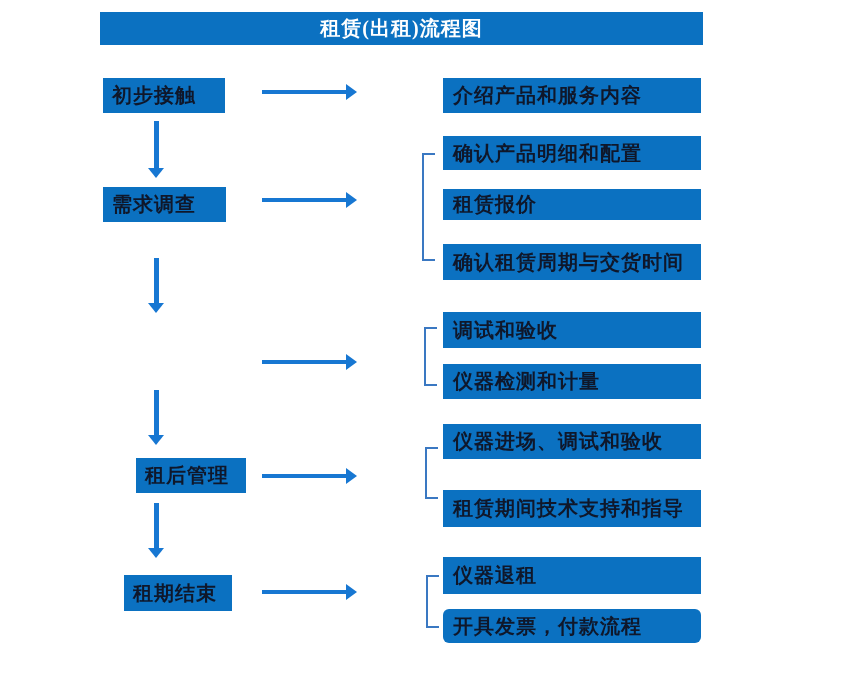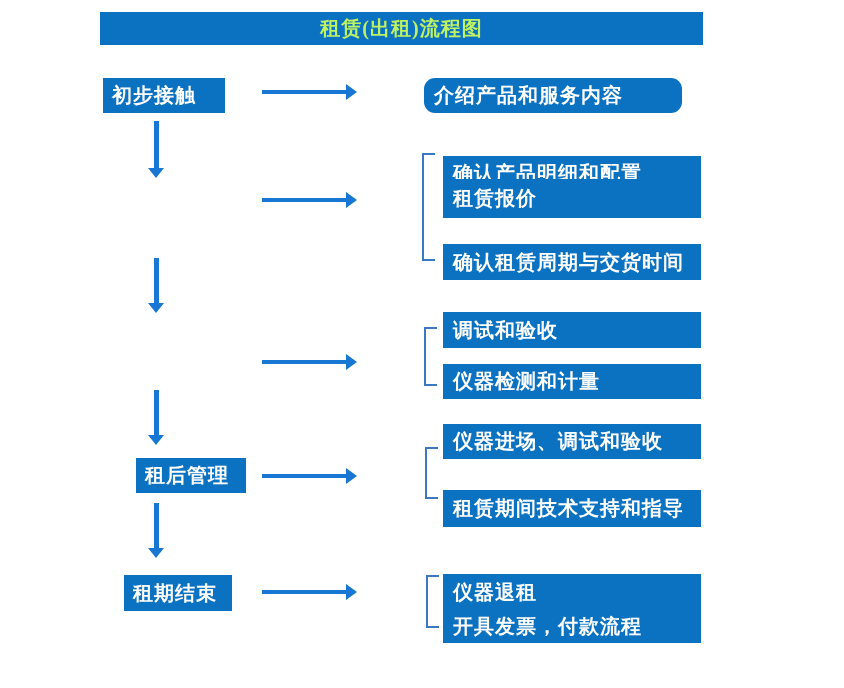--- a/index.html
+++ b/index.html
@@ -13,32 +13,32 @@
     width: 844px;
     height: 688px;
     background: #ffffff;
     overflow: hidden;
   }
   .title-bar {
     position: absolute;
     left: 100px; top: 12px;
     width: 603px; height: 33px;
     background: var(--box-blue, #0B71C1);
-    color: #bef264;
+    color: #ffffff;
     font-weight: bold;
     font-size: 20px;
     display: flex;
     align-items: center;
     justify-content: center;
     letter-spacing: 1px;
   }
   .lbox, .rbox {
     position: absolute;
     background: var(--box-blue, #0B71C1);
-    color: #ffffff;
+    color: #0f172a;
     font-weight: bold;
     font-size: 20px;
     display: flex;
     align-items: center;
     letter-spacing: 1px;
     white-space: nowrap;
   }
   .lbox { padding-left: 9px; }
   .rbox { padding-left: 10px; }
   .harrow {
@@ -76,20 +76,21 @@
   }
 </style>
 </head>
 <body>
 
 <div class="canvas">
 
   <div class="title-bar">租赁(出租)流程图</div>
 
   <div class="lbox" style="left:103px; top:78px;  width:113px; height:35px;">初步接触</div>
+  <div class="lbox" style="left:103px; top:187px; width:114px; height:35px;">需求调查</div>
   <div class="lbox" style="left:100px; top:458px; width:101px; height:35px;margin-left:36px;">租后管理</div>
   <div class="lbox" style="left:100px; top:575px; width:99px;  height:36px;margin-left:24px;">租期结束</div>
 
   <div class="varrow" style="left:148px; top:121px; height:57px;">
     <div class="shaft"></div>
     <div class="head"></div>
   </div>
   <div class="varrow" style="left:148px; top:258px; height:55px;">
     <div class="shaft"></div>
     <div class="head"></div>
@@ -122,28 +123,28 @@
   <div class="harrow" style="left:262px; top:584px; width:95px;">
     <div class="shaft"></div>
     <div class="head"></div>
   </div>
 
   <div class="bracket" style="left:422px; top:153px; width:11px; height:104px;"></div>
   <div class="bracket" style="left:424px; top:327px; width:11px; height:55px;"></div>
   <div class="bracket" style="left:425px; top:447px; width:11px; height:48px;"></div>
   <div class="bracket" style="left:426px; top:575px; width:11px; height:49px;"></div>
 
-  <div class="rbox" style="left:424px; top:78px;  width:248px; height:35px;border-radius:11px;">介绍产品和服务内容</div>
+  <div class="rbox" style="left:443px; top:78px;  width:248px; height:35px;">介绍产品和服务内容</div>
 
-  <div class="rbox" style="left:443px; top:136px; width:248px; height:34px;margin-top:20px;">确认产品明细和配置</div>
-  <div class="rbox" style="left:443px; top:179px; width:248px; height:39px;">租赁报价</div>
+  <div class="rbox" style="left:443px; top:136px; width:248px; height:34px;">确认产品明细和配置</div>
+  <div class="rbox" style="left:443px; top:189px; width:248px; height:31px;">租赁报价</div>
   <div class="rbox" style="left:443px; top:244px; width:248px; height:36px;">确认租赁周期与交货时间</div>
 
   <div class="rbox" style="left:443px; top:312px; width:248px; height:36px;">调试和验收</div>
   <div class="rbox" style="left:443px; top:364px; width:248px; height:35px;">仪器检测和计量</div>
 
   <div class="rbox" style="left:443px; top:424px; width:248px; height:35px;">仪器进场、调试和验收</div>
   <div class="rbox" style="left:443px; top:490px; width:248px; height:37px;">租赁期间技术支持和指导</div>
 
-  <div class="rbox" style="left:443px; top:574px; width:248px; height:37px;">仪器退租</div>
-  <div class="rbox" style="left:443px; top:609px; width:248px; height:34px;">开具发票，付款流程</div>
+  <div class="rbox" style="left:443px; top:557px; width:248px; height:37px;">仪器退租</div>
+  <div class="rbox" style="left:443px; top:609px; width:248px; height:34px;border-radius:6px;">开具发票，付款流程</div>
 
 </div>
 
 </body></html>

